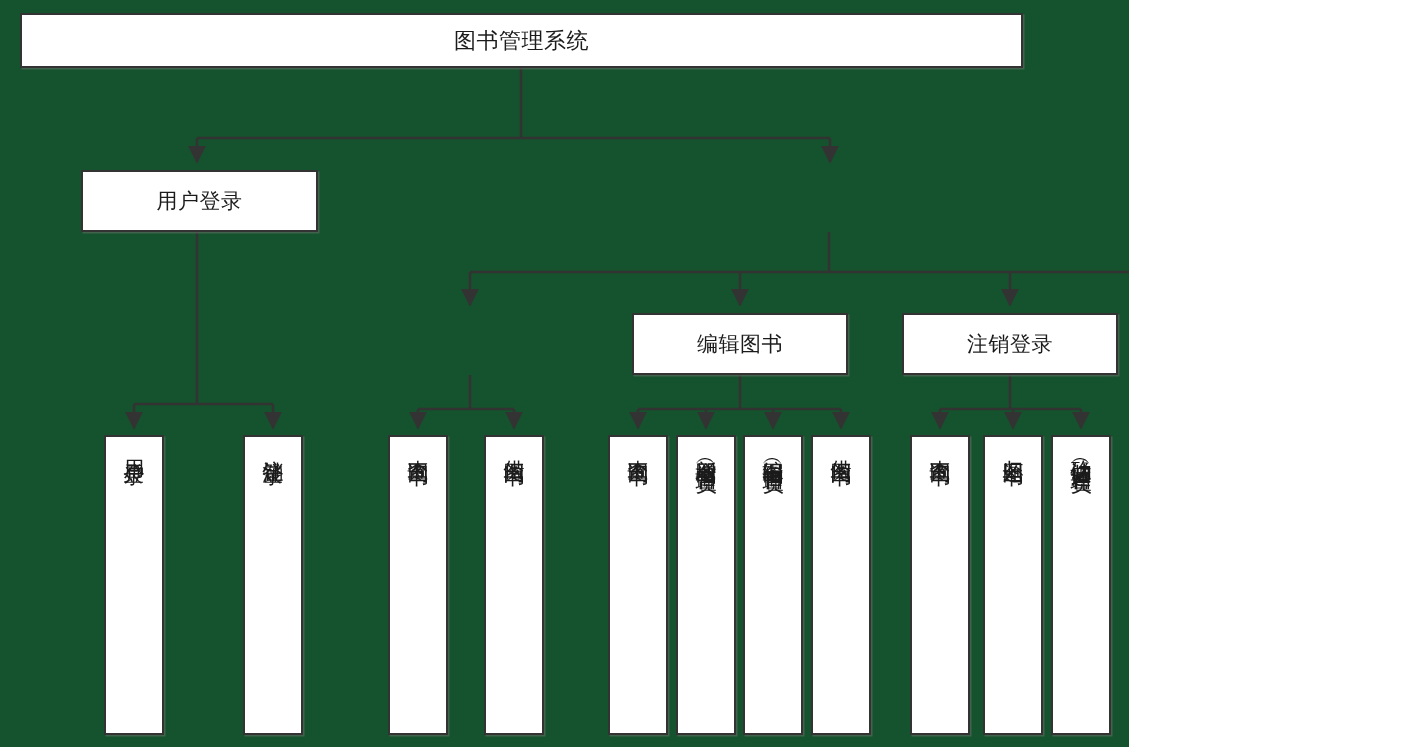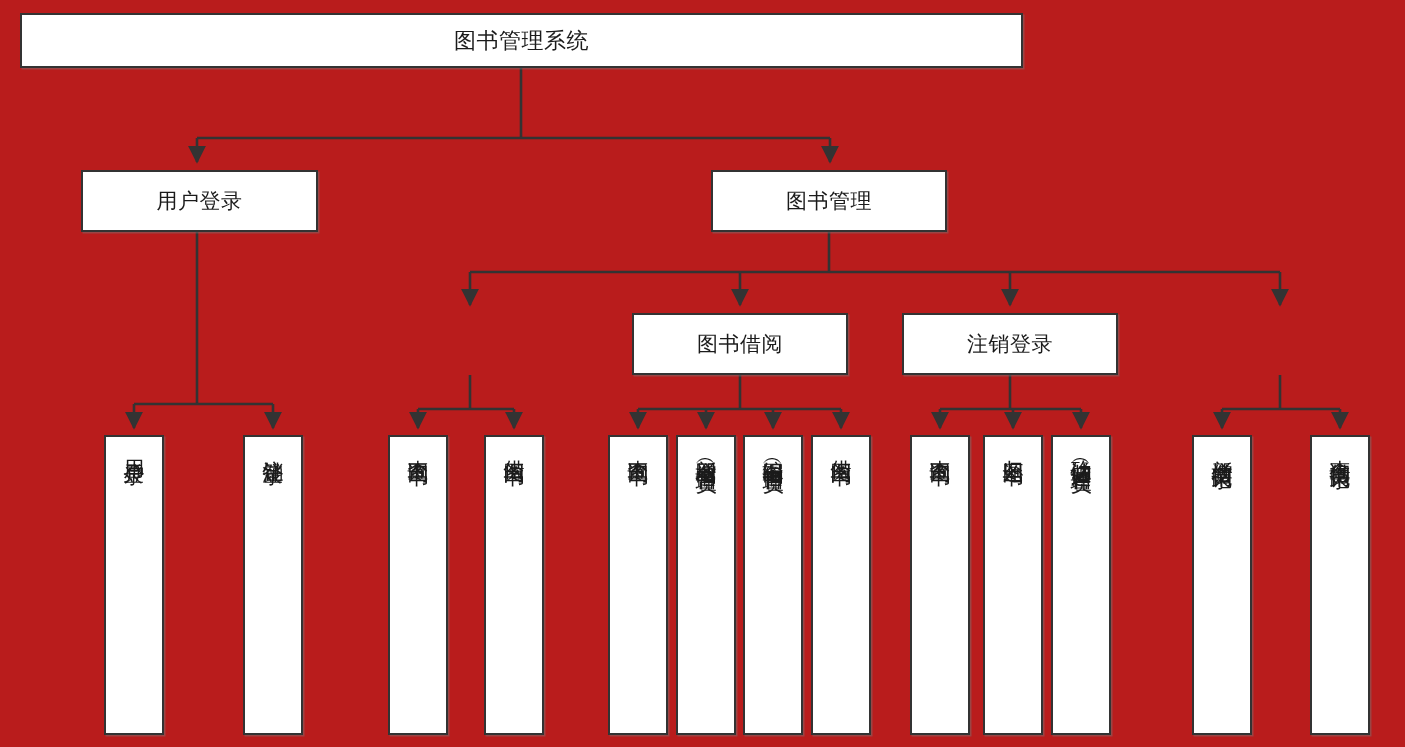--- a/index.html
+++ b/index.html
@@ -5,23 +5,23 @@
   html, body {
     margin: 0;
     padding: 0;
     background: #ffffff;
   }
   body {
     font-family: "Liberation Sans", "DejaVu Sans", sans-serif;
   }
   #canvas {
     position: relative;
-    width: 1405px;
+    width: 1129px;
     height: 747px;
-    background: #b91c1c;
+    background: #14532d;
     overflow: hidden;
   }
   svg.wires {
     position: absolute;
     left: 0;
     top: 0;
     width: 1405px;
     height: 747px;
     pointer-events: none;
   }
@@ -125,26 +125,23 @@
     </g>
   </svg>
 
   <div class="node h root" style="left:20px; top:13px; width:1003px; height:55px;">
     <span class="lbl">图书管理系统</span>
   </div>
 
   <div class="node h" style="left:81px; top:170px; width:237px; height:62px;">
     <span class="lbl">用户登录</span>
   </div>
-  <div class="node h" style="left:711px; top:170px; width:236px; height:62px;">
-    <span class="lbl">图书管理</span>
-  </div>
 
   <div class="node h" style="left:632px; top:313px; width:216px; height:62px;">
-    <span class="lbl">图书借阅</span>
+    <span class="lbl">编辑图书</span>
   </div>
   <div class="node h" style="left:902px; top:313px; width:216px; height:62px;">
     <span class="lbl">注销登录</span>
   </div>
 
   <div class="node v" style="left:104px; top:435px; width:60px; height:300px;">
     <span class="lbl">用户登录</span>
   </div>
   <div class="node v" style="left:243px; top:435px; width:60px; height:300px;">
     <span class="lbl">注销登录</span>

